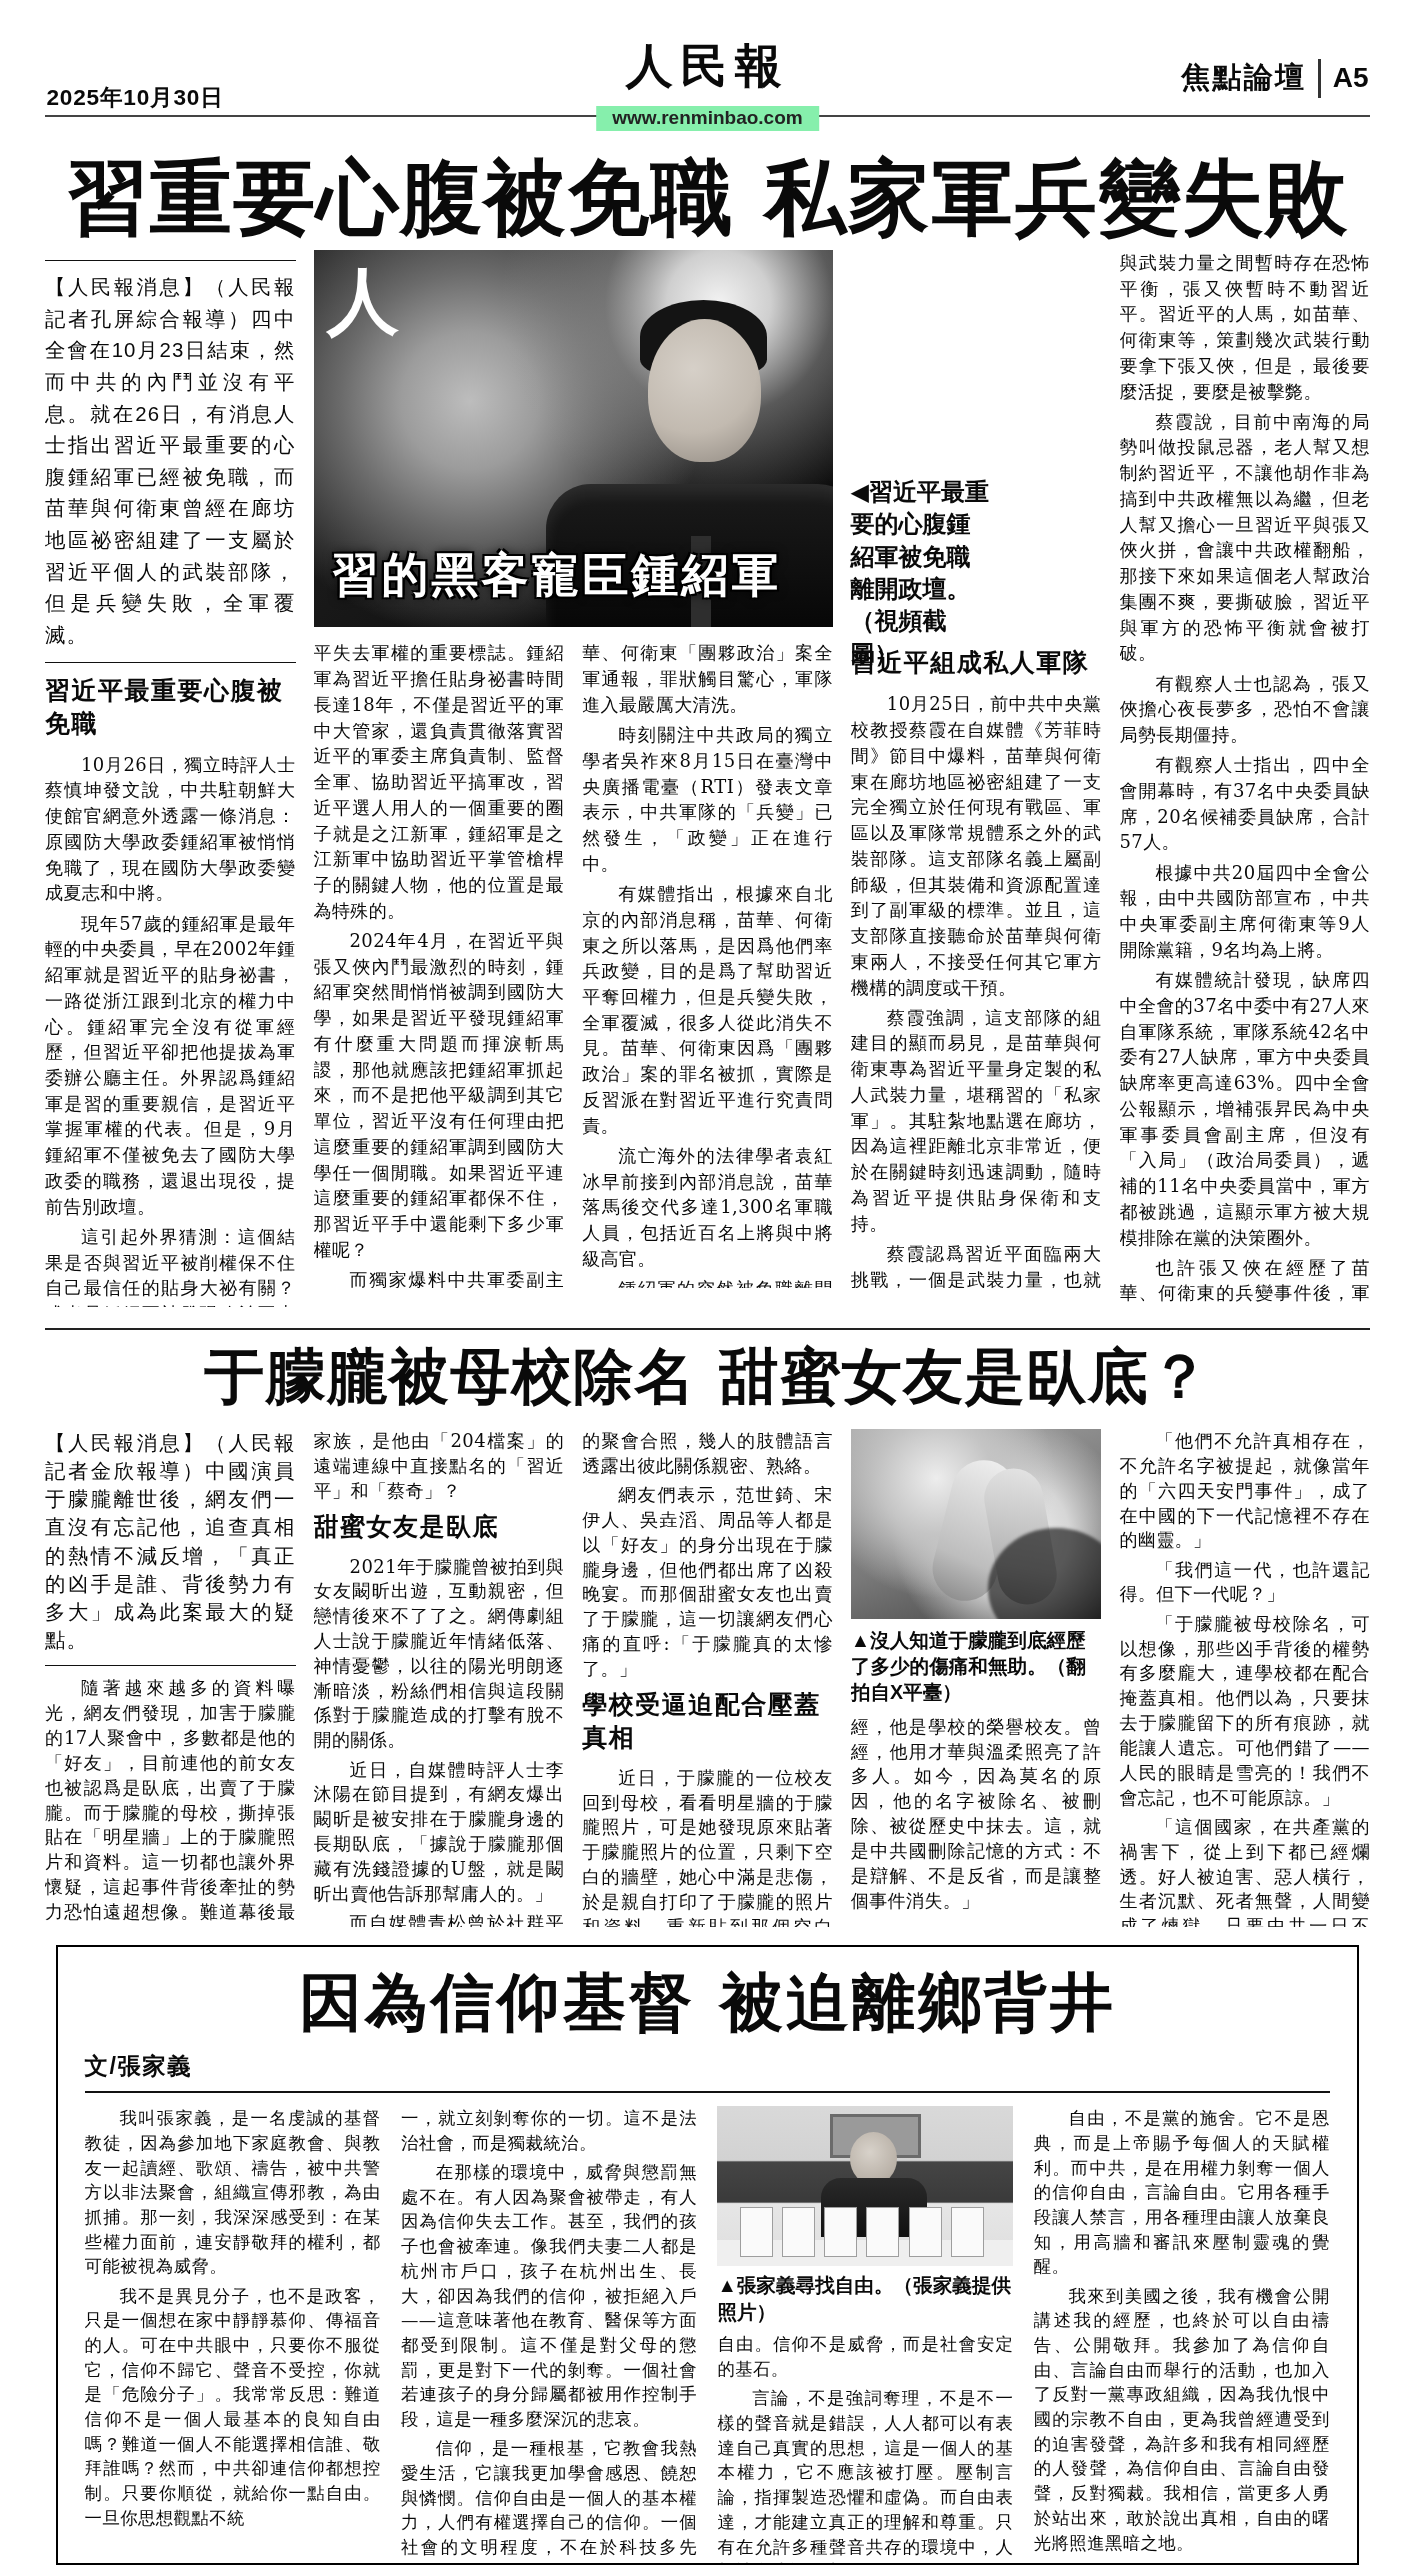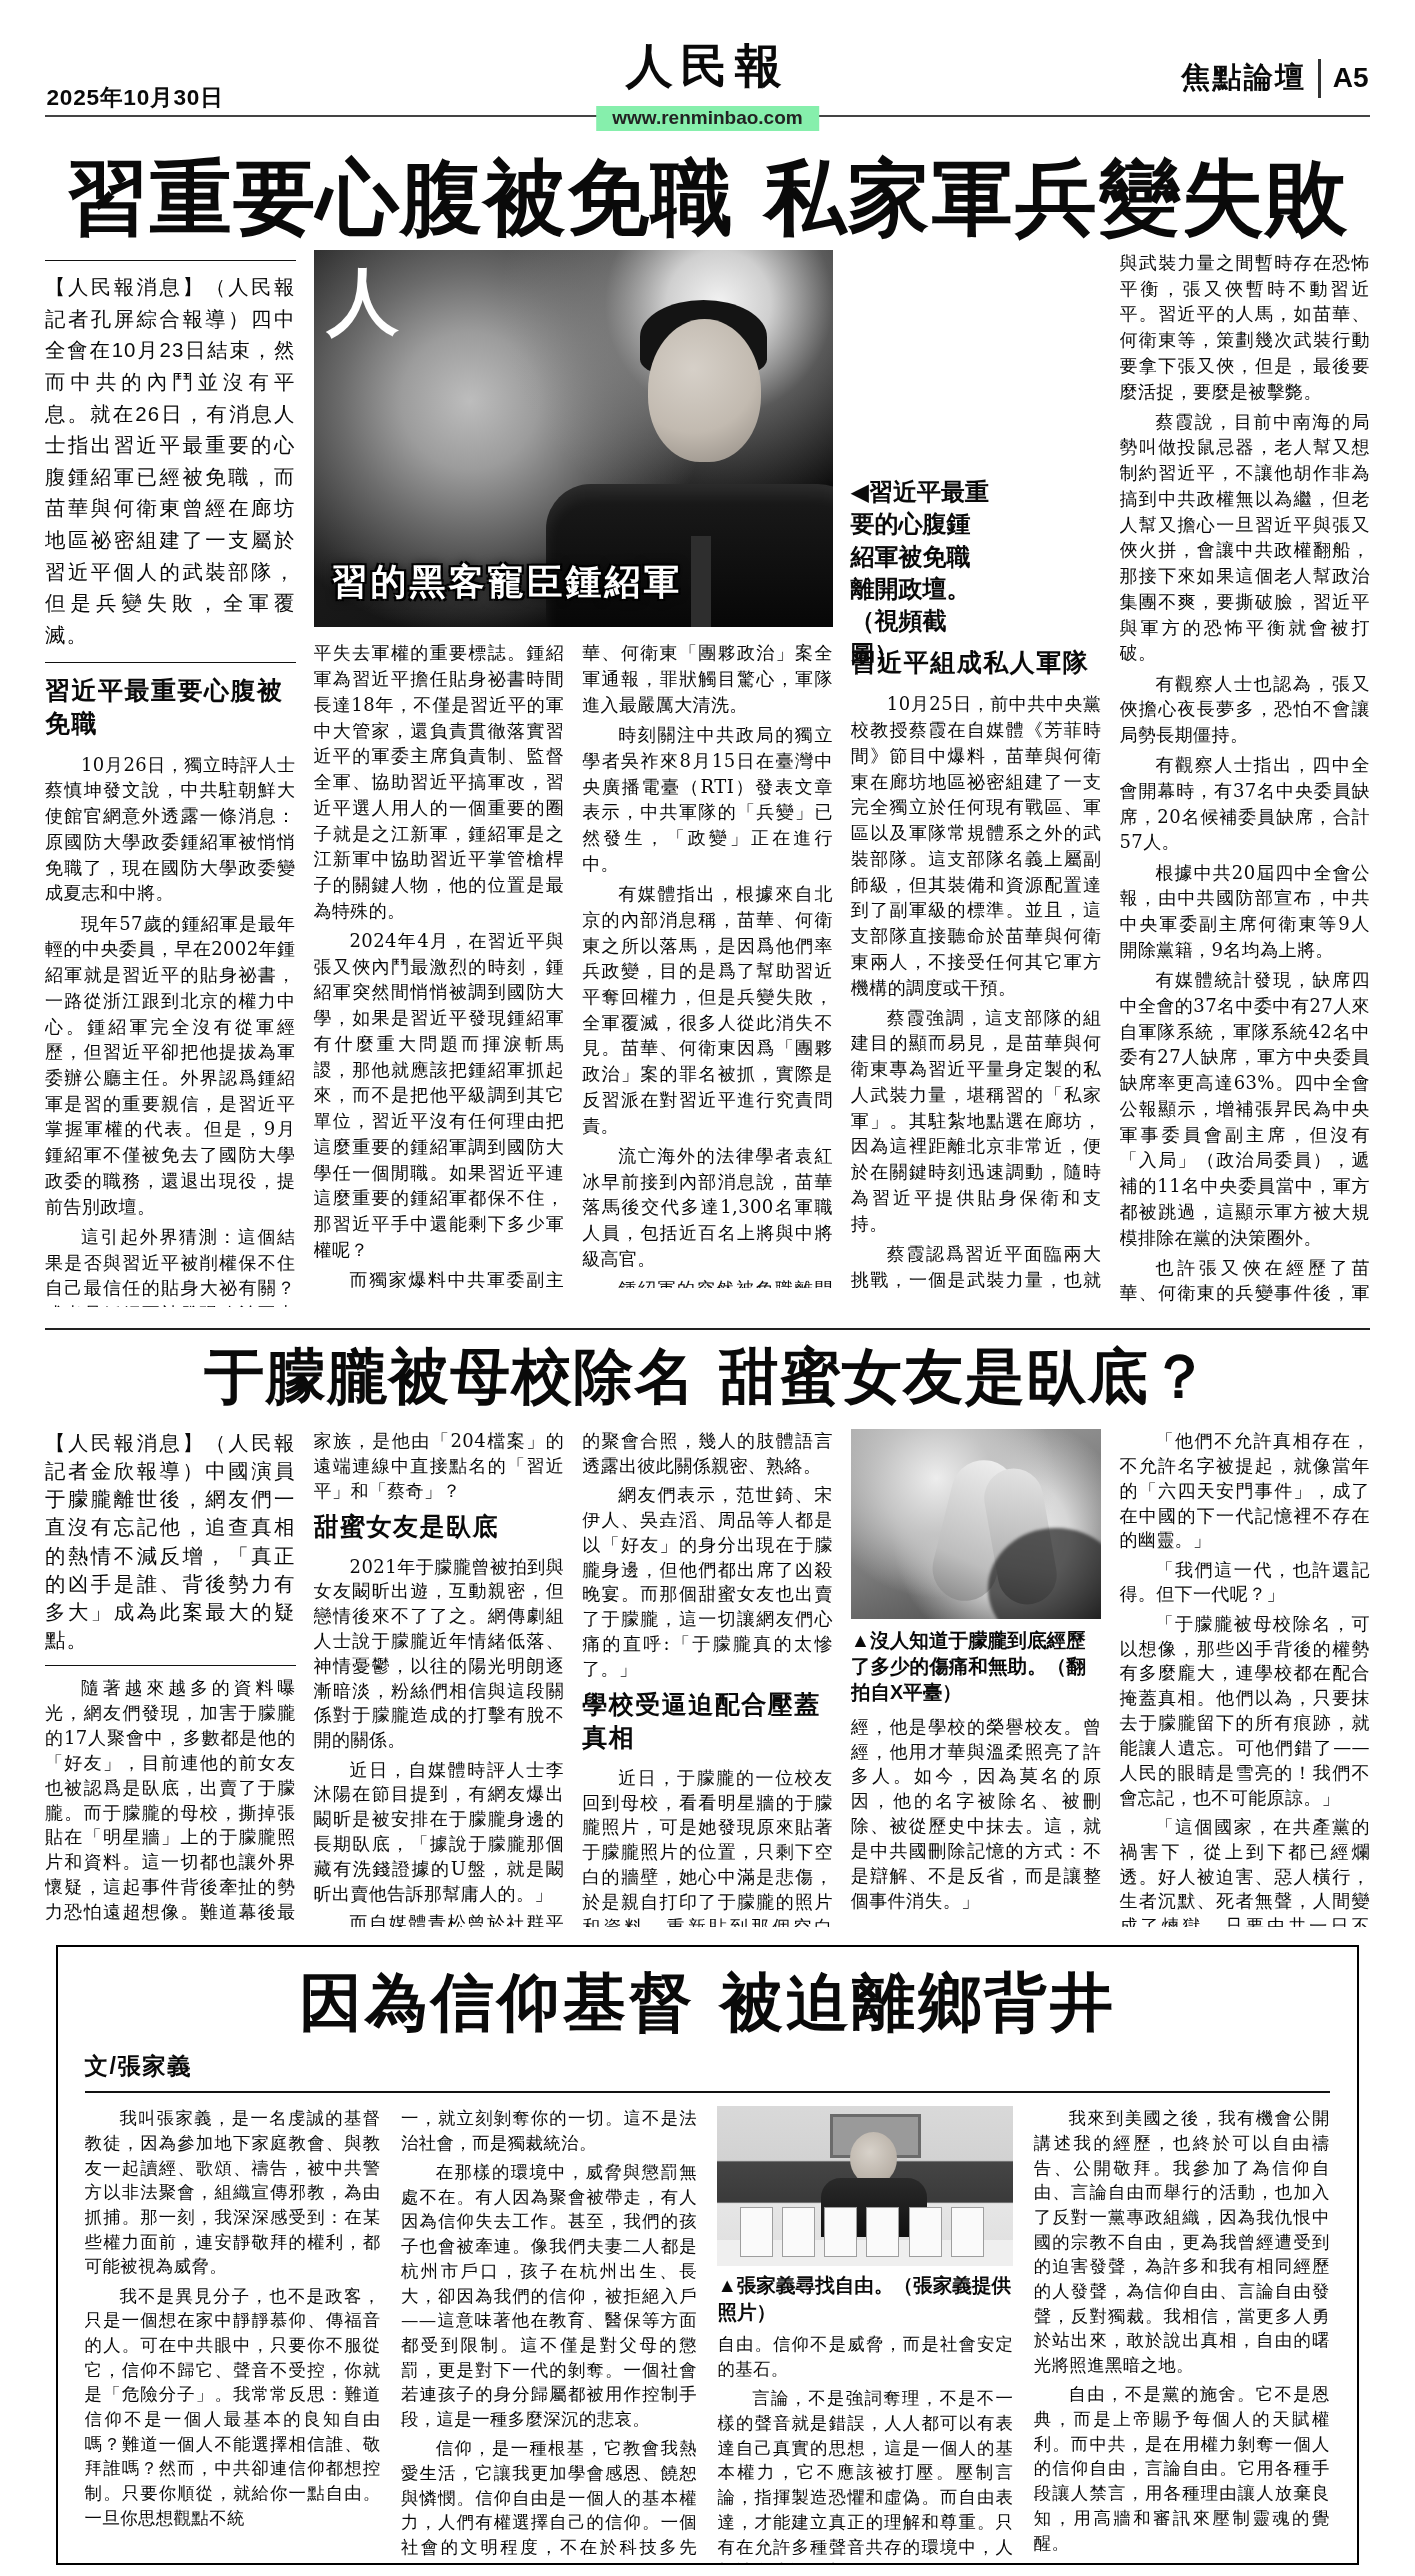--- a/index.html
+++ b/index.html
@@ -58,21 +58,21 @@
   }
   .p1-face { position:absolute; right:72px; top:69px; width:113px; height:143px; border-radius:50% 50% 46% 46%;
       background:radial-gradient(circle at 40% 35%, #d6d0c8 0%, #c2bab0 55%, #8f8880 100%); }
   .p1-hair { position:absolute; right:66px; top:50px; width:127px; height:74px; border-radius:50% 50% 20% 20%;
       background:#141414; }
   .p1-body { position:absolute; right:-30px; bottom:-15px; width:317px; height:158px; border-radius:45px 45px 0 0;
       background:linear-gradient(180deg,#1b1b1b,#050505); box-shadow:inset 0 10.6px 15px rgba(255,255,255,.08); }
   .p1-tie { position:absolute; right:122px; bottom:0; width:19.6px; height:91px; background:#2e2e2e; }
   .p1-wm { position:absolute; left:13.6px; top:4.5px; color:#fff; font-size:72px; font-weight:900; }
   .p1-overlay { position:absolute; left:18px; bottom:19.6px; width:483px; color:#fff; font-weight:900;
-      font-size:36px; letter-spacing:3px; white-space:nowrap;
+      font-size:47px; letter-spacing:3px; white-space:nowrap;
       text-shadow:2.3px 2.3px 0 #000,-2.3px -2.3px 0 #000,2.3px -2.3px 0 #000,-2.3px 2.3px 0 #000,0 0 10.6px #000; }
   .caption-vert { width:251px; height:377px; padding-top:226px; }
   .caption-vert .caption { width:143px; font-size:24px; }
   .a1-mid-cols { display:flex; gap:18px; height:648px; }
   
   .article2 { height:498px; }
   .article2 .para { line-height:1.38; }
   .photo2 { width:251px; height:190px; margin-bottom:7.5px; overflow:hidden; position:relative;
     background:
       radial-gradient(circle at 34% 26%, #ededed 0%, #c4c4c4 26%, rgba(130,130,130,0) 55%),
@@ -249,21 +249,21 @@
           <div class="p3-book" style="left:192px"></div>
           <div class="p3-book" style="left:234px"></div>
         </div>
         <div class="caption" style="margin-bottom:7.5px">▲張家義尋找自由。（張家義提供照片）</div>
         <div>
             <p class="para cont">自由。信仰不是威脅，而是社會安定的基石。</p>
             <p class="para">言論，不是強詞奪理，不是不一樣的聲音就是錯誤，人人都可以有表達自己真實的思想，這是一個人的基本權力，它不應該被打壓。壓制言論，指揮製造恐懼和虛偽。而自由表達，才能建立真正的理解和尊重。只有在允許多種聲音共存的環境中，人類社會才能進步。</p>
           </div>
       </div>
       <div class="a3-col">
+          <p class="para">自由，不是黨的施舍。它不是恩典，而是上帝賜予每個人的天賦權利。而中共，是在用權力剝奪一個人的信仰自由，言論自由。它用各種手段讓人禁言，用各種理由讓人放棄良知，用高牆和審訊來壓制靈魂的覺醒。</p>
           <p class="para">我來到美國之後，我有機會公開講述我的經歷，也終於可以自由禱告、公開敬拜。我參加了為信仰自由、言論自由而舉行的活動，也加入了反對一黨專政組織，因為我仇恨中國的宗教不自由，更為我曾經遭受到的迫害發聲，為許多和我有相同經歷的人發聲，為信仰自由、言論自由發聲，反對獨裁。我相信，當更多人勇於站出來，敢於說出真相，自由的曙光將照進黑暗之地。</p>
-          <p class="para">自由，不是黨的施舍。它不是恩典，而是上帝賜予每個人的天賦權利。而中共，是在用權力剝奪一個人的信仰自由，言論自由。它用各種手段讓人禁言，用各種理由讓人放棄良知，用高牆和審訊來壓制靈魂的覺醒。</p>
           <p class="para">基督教不是迷信，不是文化入侵，更不是文化戰爭，它教人們靠主得勝，感恩和慈悲。</p>
         </div>
     </div>
   </div>
 
 </div>
 
 
 </body></html>

